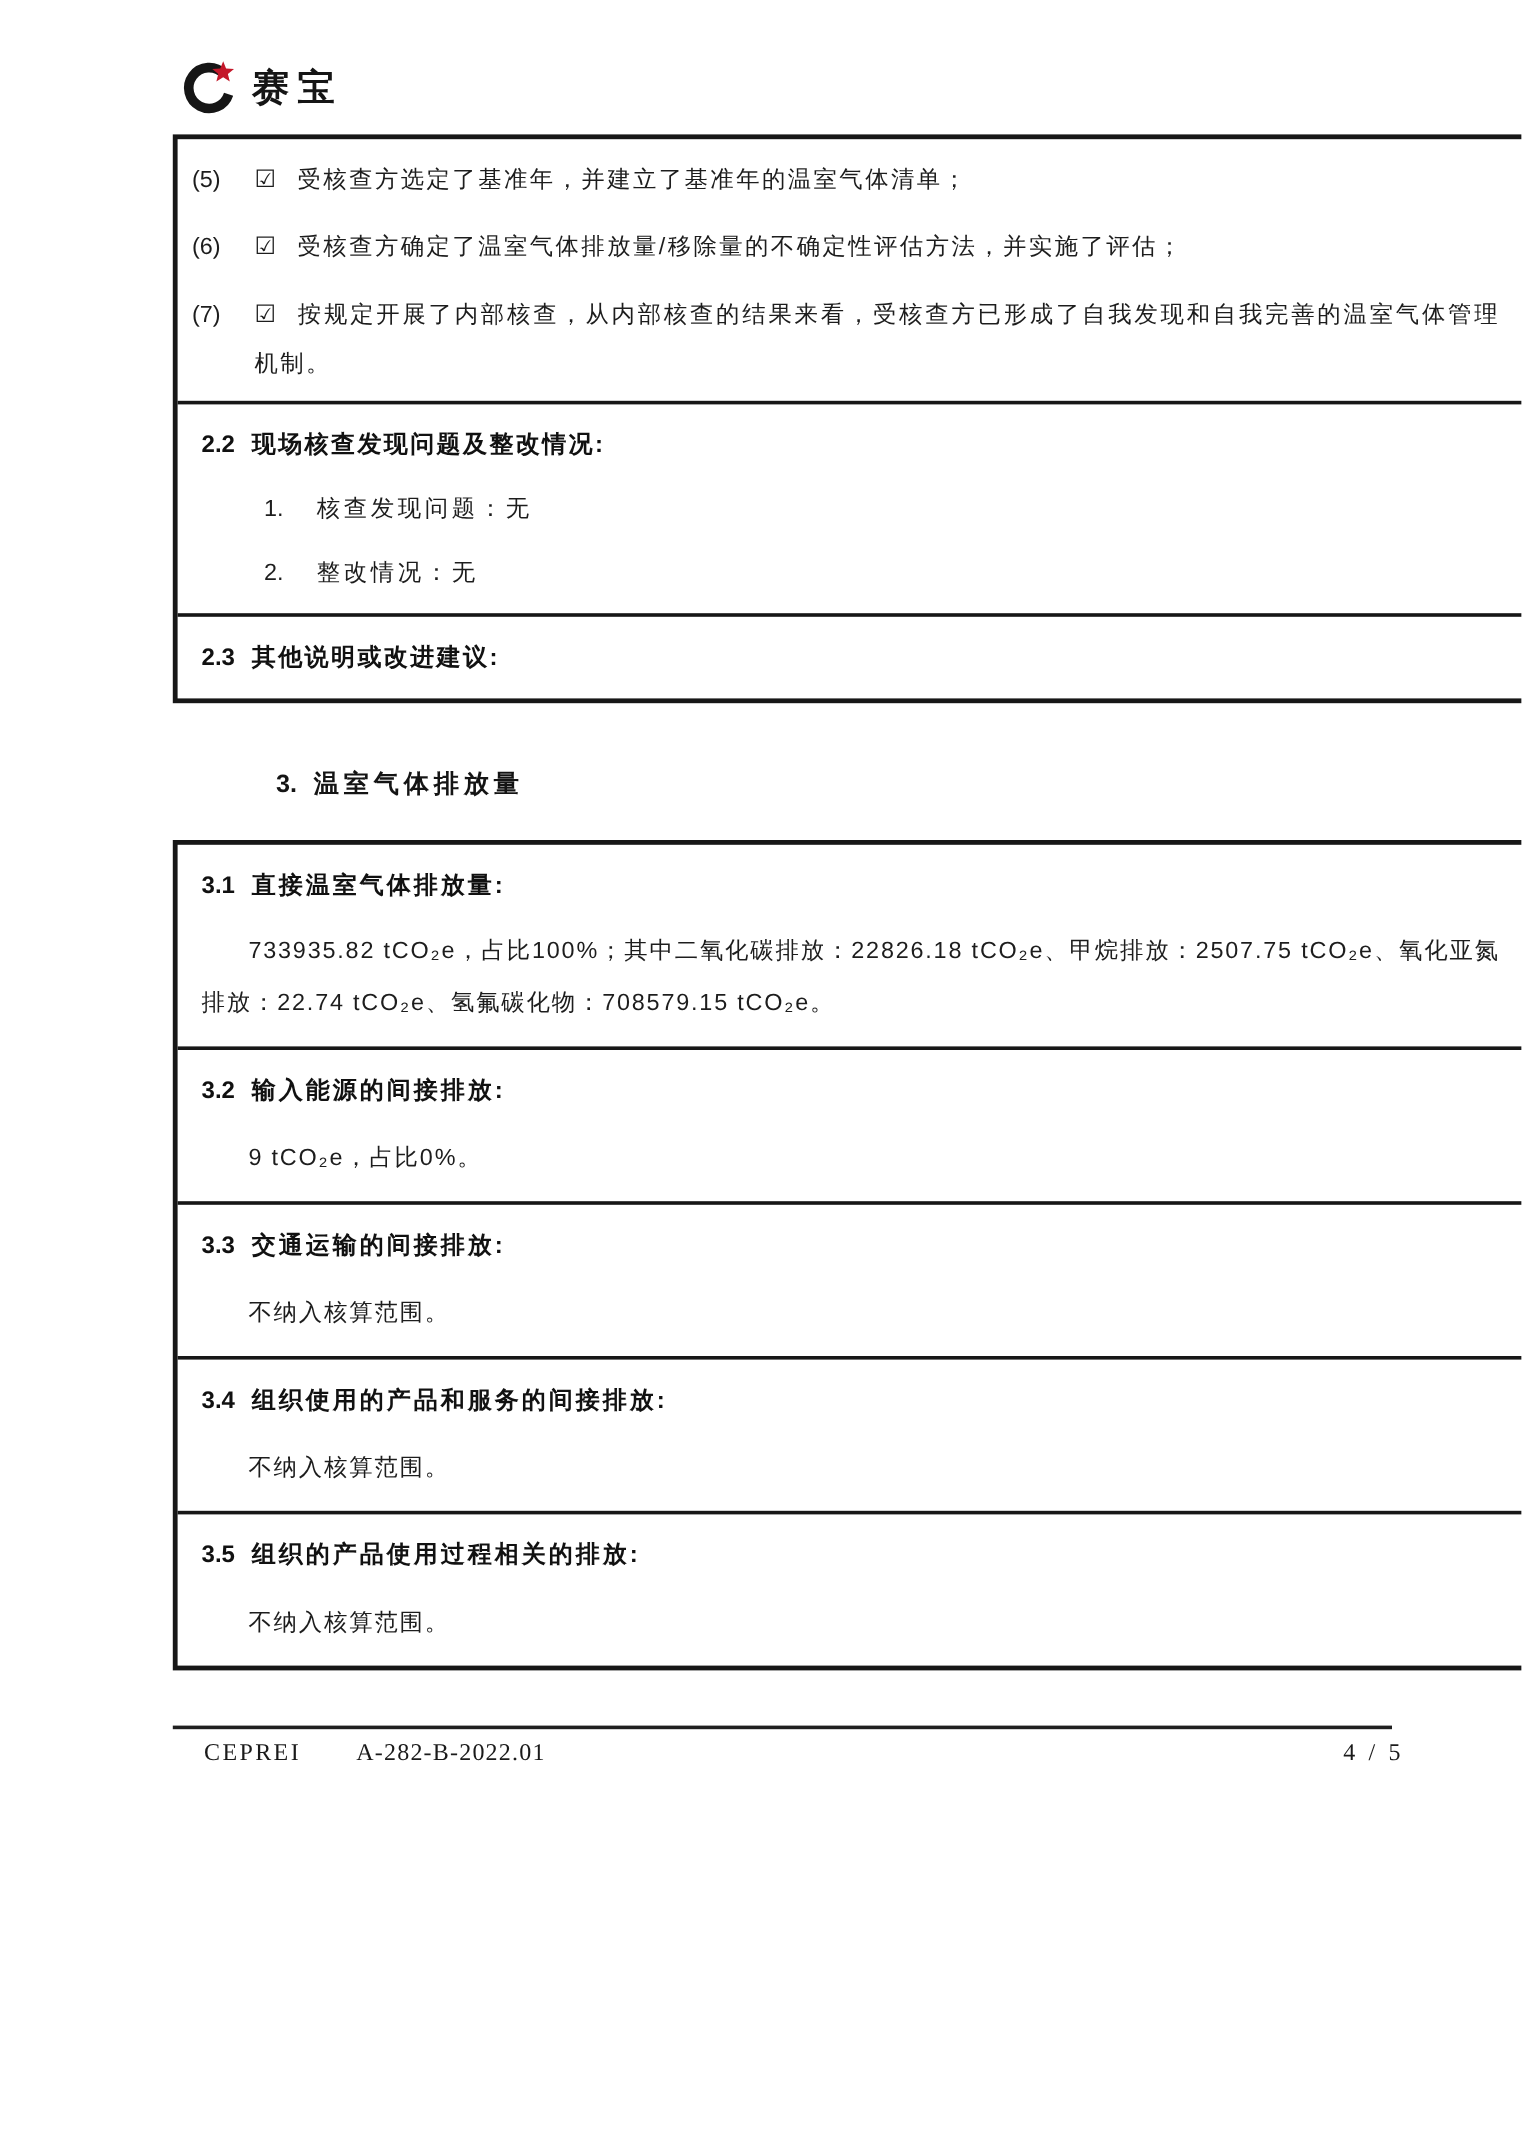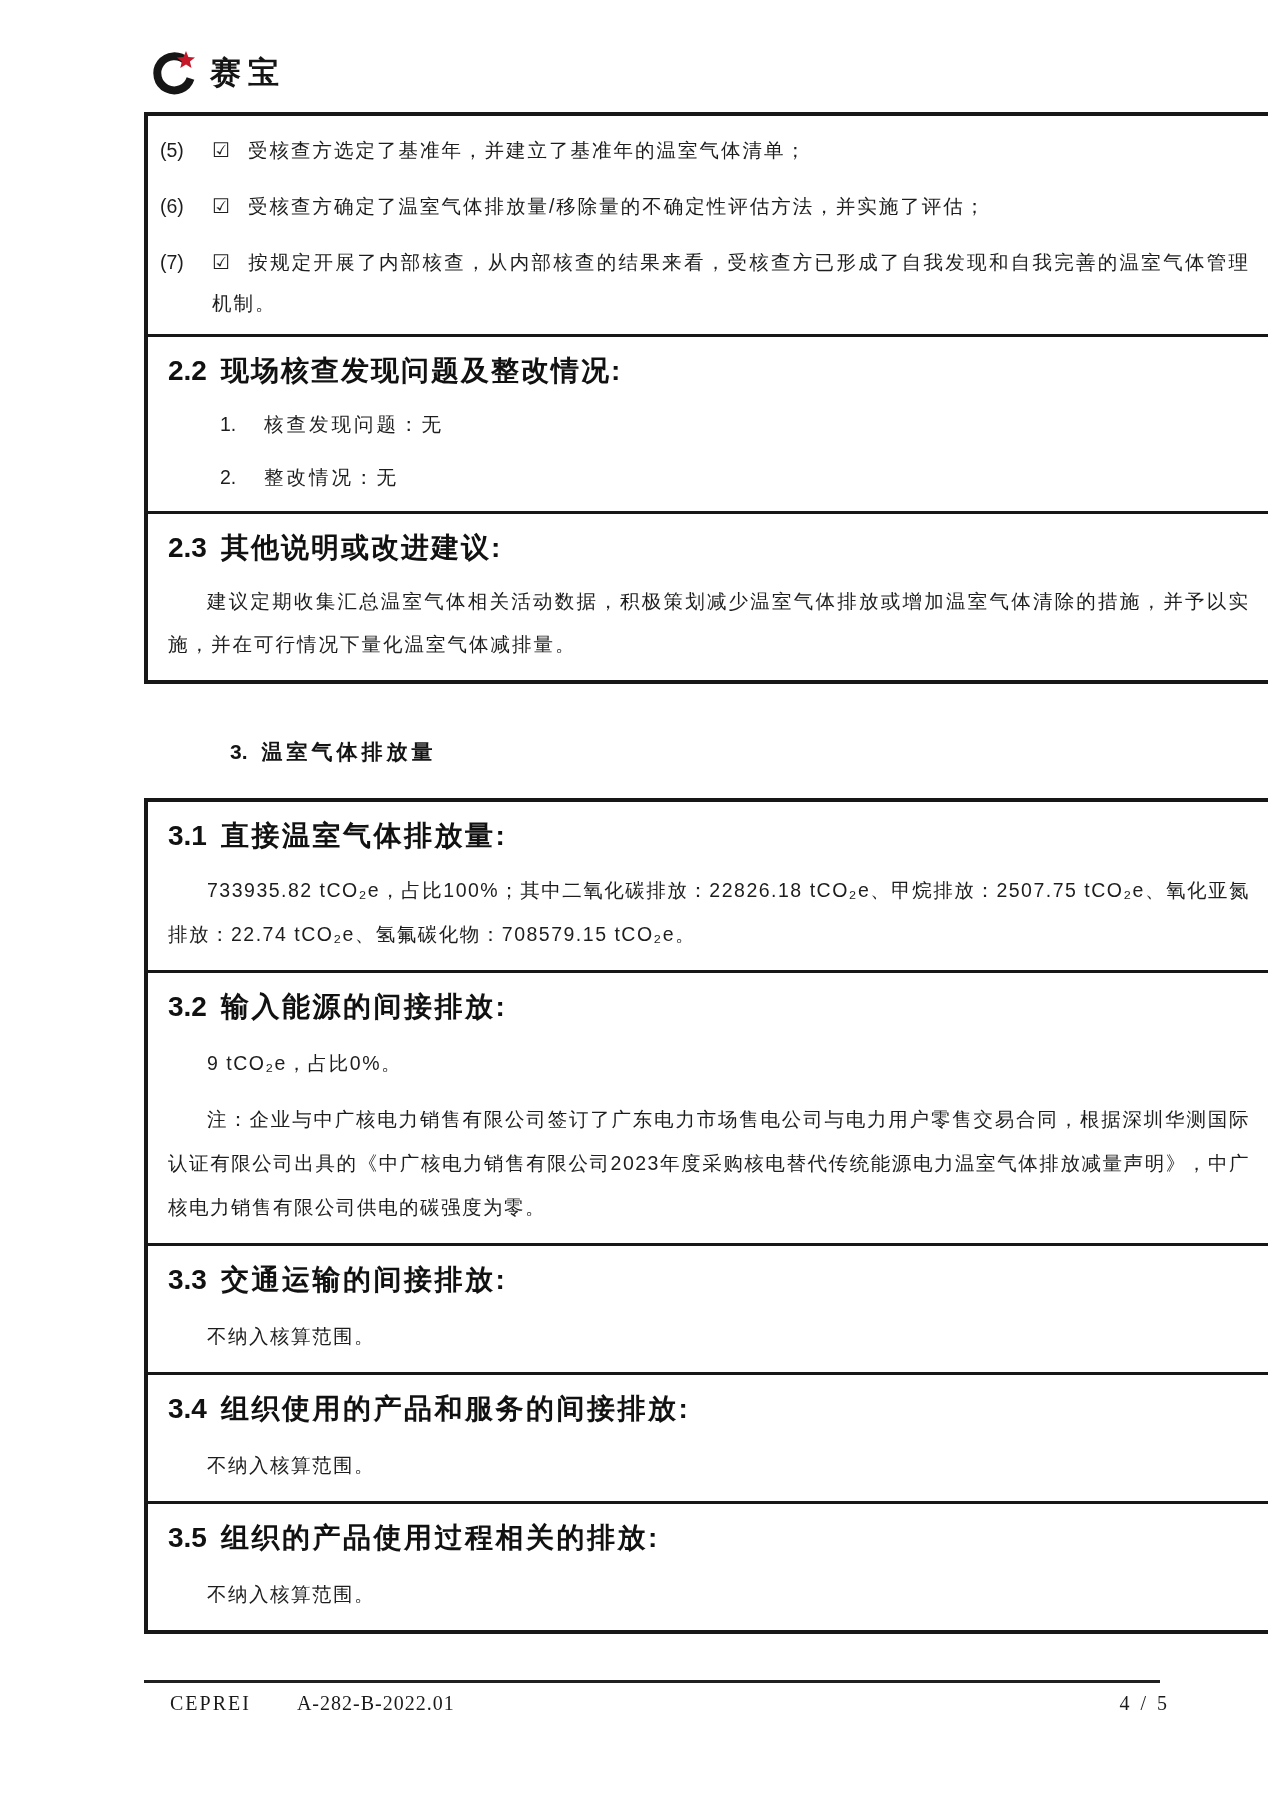--- a/index.html
+++ b/index.html
@@ -23,21 +23,21 @@
   
   .checklist{padding:14px 24px 10px 12px;}
   .chk-item{display:flex;font-size:19.5px;line-height:41px;letter-spacing:2px;margin-bottom:15px;}
   .chk-item:last-child{margin-bottom:0;}
   .chk-item .n{width:52px;flex:none;letter-spacing:0;}
   .chk-item .t{flex:1;text-align:justify;}
   .chkbox{margin-right:16px;font-size:20px;}
 
   
   .sec{padding:14px 24px 14px 20px;font-size:19.5px;}
-  .sec-head{font-weight:bold;font-size:28px;line-height:40px;letter-spacing:2px;color:#111;}
+  .sec-head{font-weight:bold;font-size:20px;line-height:40px;letter-spacing:2px;color:#111;}
   .sec-head .num{letter-spacing:0;margin-right:14px;}
   .num-item{display:flex;padding-left:52px;line-height:40px;letter-spacing:3px;margin-top:13px;}
   .num-item .n{width:44px;flex:none;letter-spacing:0;}
   .para{margin-top:12px;line-height:43px;letter-spacing:2px;text-align:justify;text-indent:2em;}
 
   
   .h3{margin:52px 0 30px 86px;font-size:21px;font-weight:600;letter-spacing:4px;line-height:32px;color:#141414;}
   .h3 .num{letter-spacing:0;margin-right:14px;}
 
   
@@ -97,21 +97,20 @@
         <div class="num-item">
           <span class="n">2.</span>
           <span>整改情况：无</span>
         </div>
       </div>
 
       <div class="row sec">
         <div class="sec-head">
           <span class="num">2.3</span><span>其他说明或改进建议:</span>
         </div>
-        <div class="para">建议定期收集汇总温室气体相关活动数据，积极策划减少温室气体排放或增加温室气体清除的措施，并予以实施，并在可行情况下量化温室气体减排量。</div>
       </div>
     </div>
 
     <div class="h3">
       <span class="num">3.</span><span>温室气体排放量</span>
     </div>
 
     <div class="box b2">
 
       <div class="row first sec">
@@ -119,21 +118,20 @@
           <span class="num">3.1</span><span>直接温室气体排放量:</span>
         </div>
         <div class="para">733935.82 tCO₂e，占比100%；其中二氧化碳排放：22826.18 tCO₂e、甲烷排放：2507.75 tCO₂e、氧化亚氮排放：22.74 tCO₂e、氢氟碳化物：708579.15 tCO₂e。</div>
       </div>
 
       <div class="row sec">
         <div class="sec-head">
           <span class="num">3.2</span><span>输入能源的间接排放:</span>
         </div>
         <div class="para tight">9 tCO₂e，占比0%。</div>
-        <div class="para">注：企业与中广核电力销售有限公司签订了广东电力市场售电公司与电力用户零售交易合同，根据深圳华测国际认证有限公司出具的《中广核电力销售有限公司2023年度采购核电替代传统能源电力温室气体排放减量声明》，中广核电力销售有限公司供电的碳强度为零。</div>
       </div>
 
       <div class="row sec">
         <div class="sec-head">
           <span class="num">3.3</span><span>交通运输的间接排放:</span>
         </div>
         <div class="para tight">不纳入核算范围。</div>
       </div>
 
       <div class="row sec">

